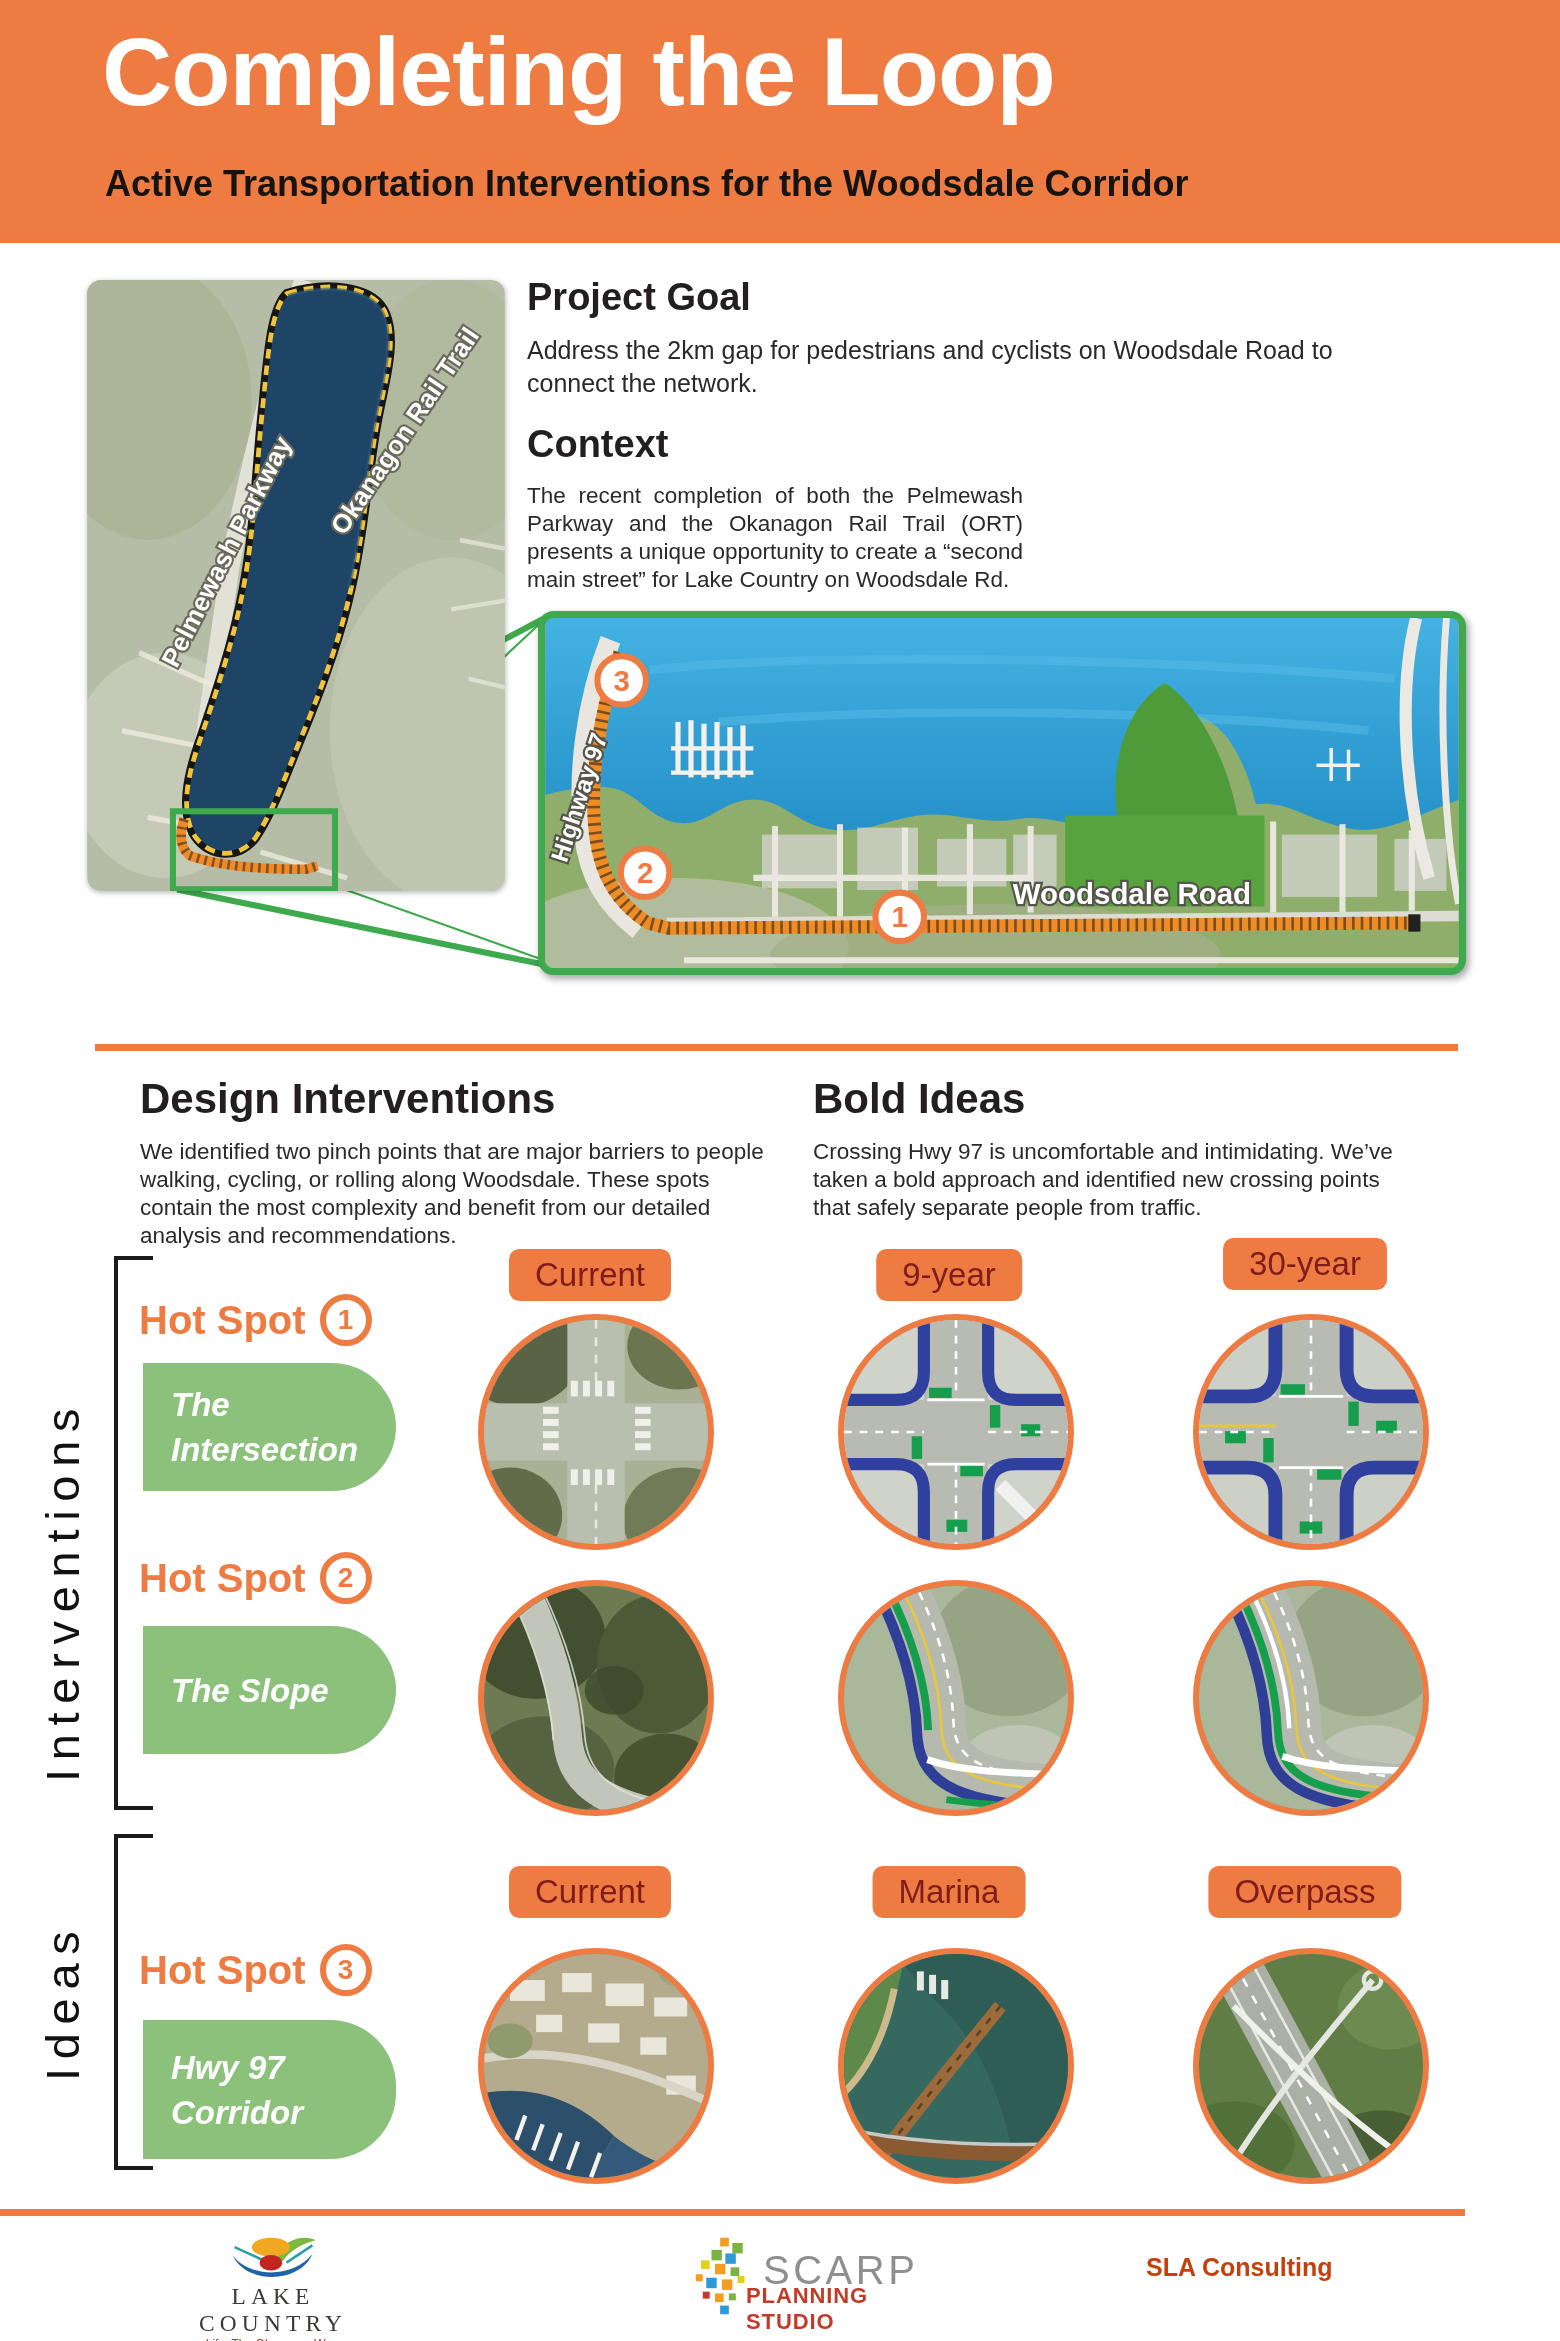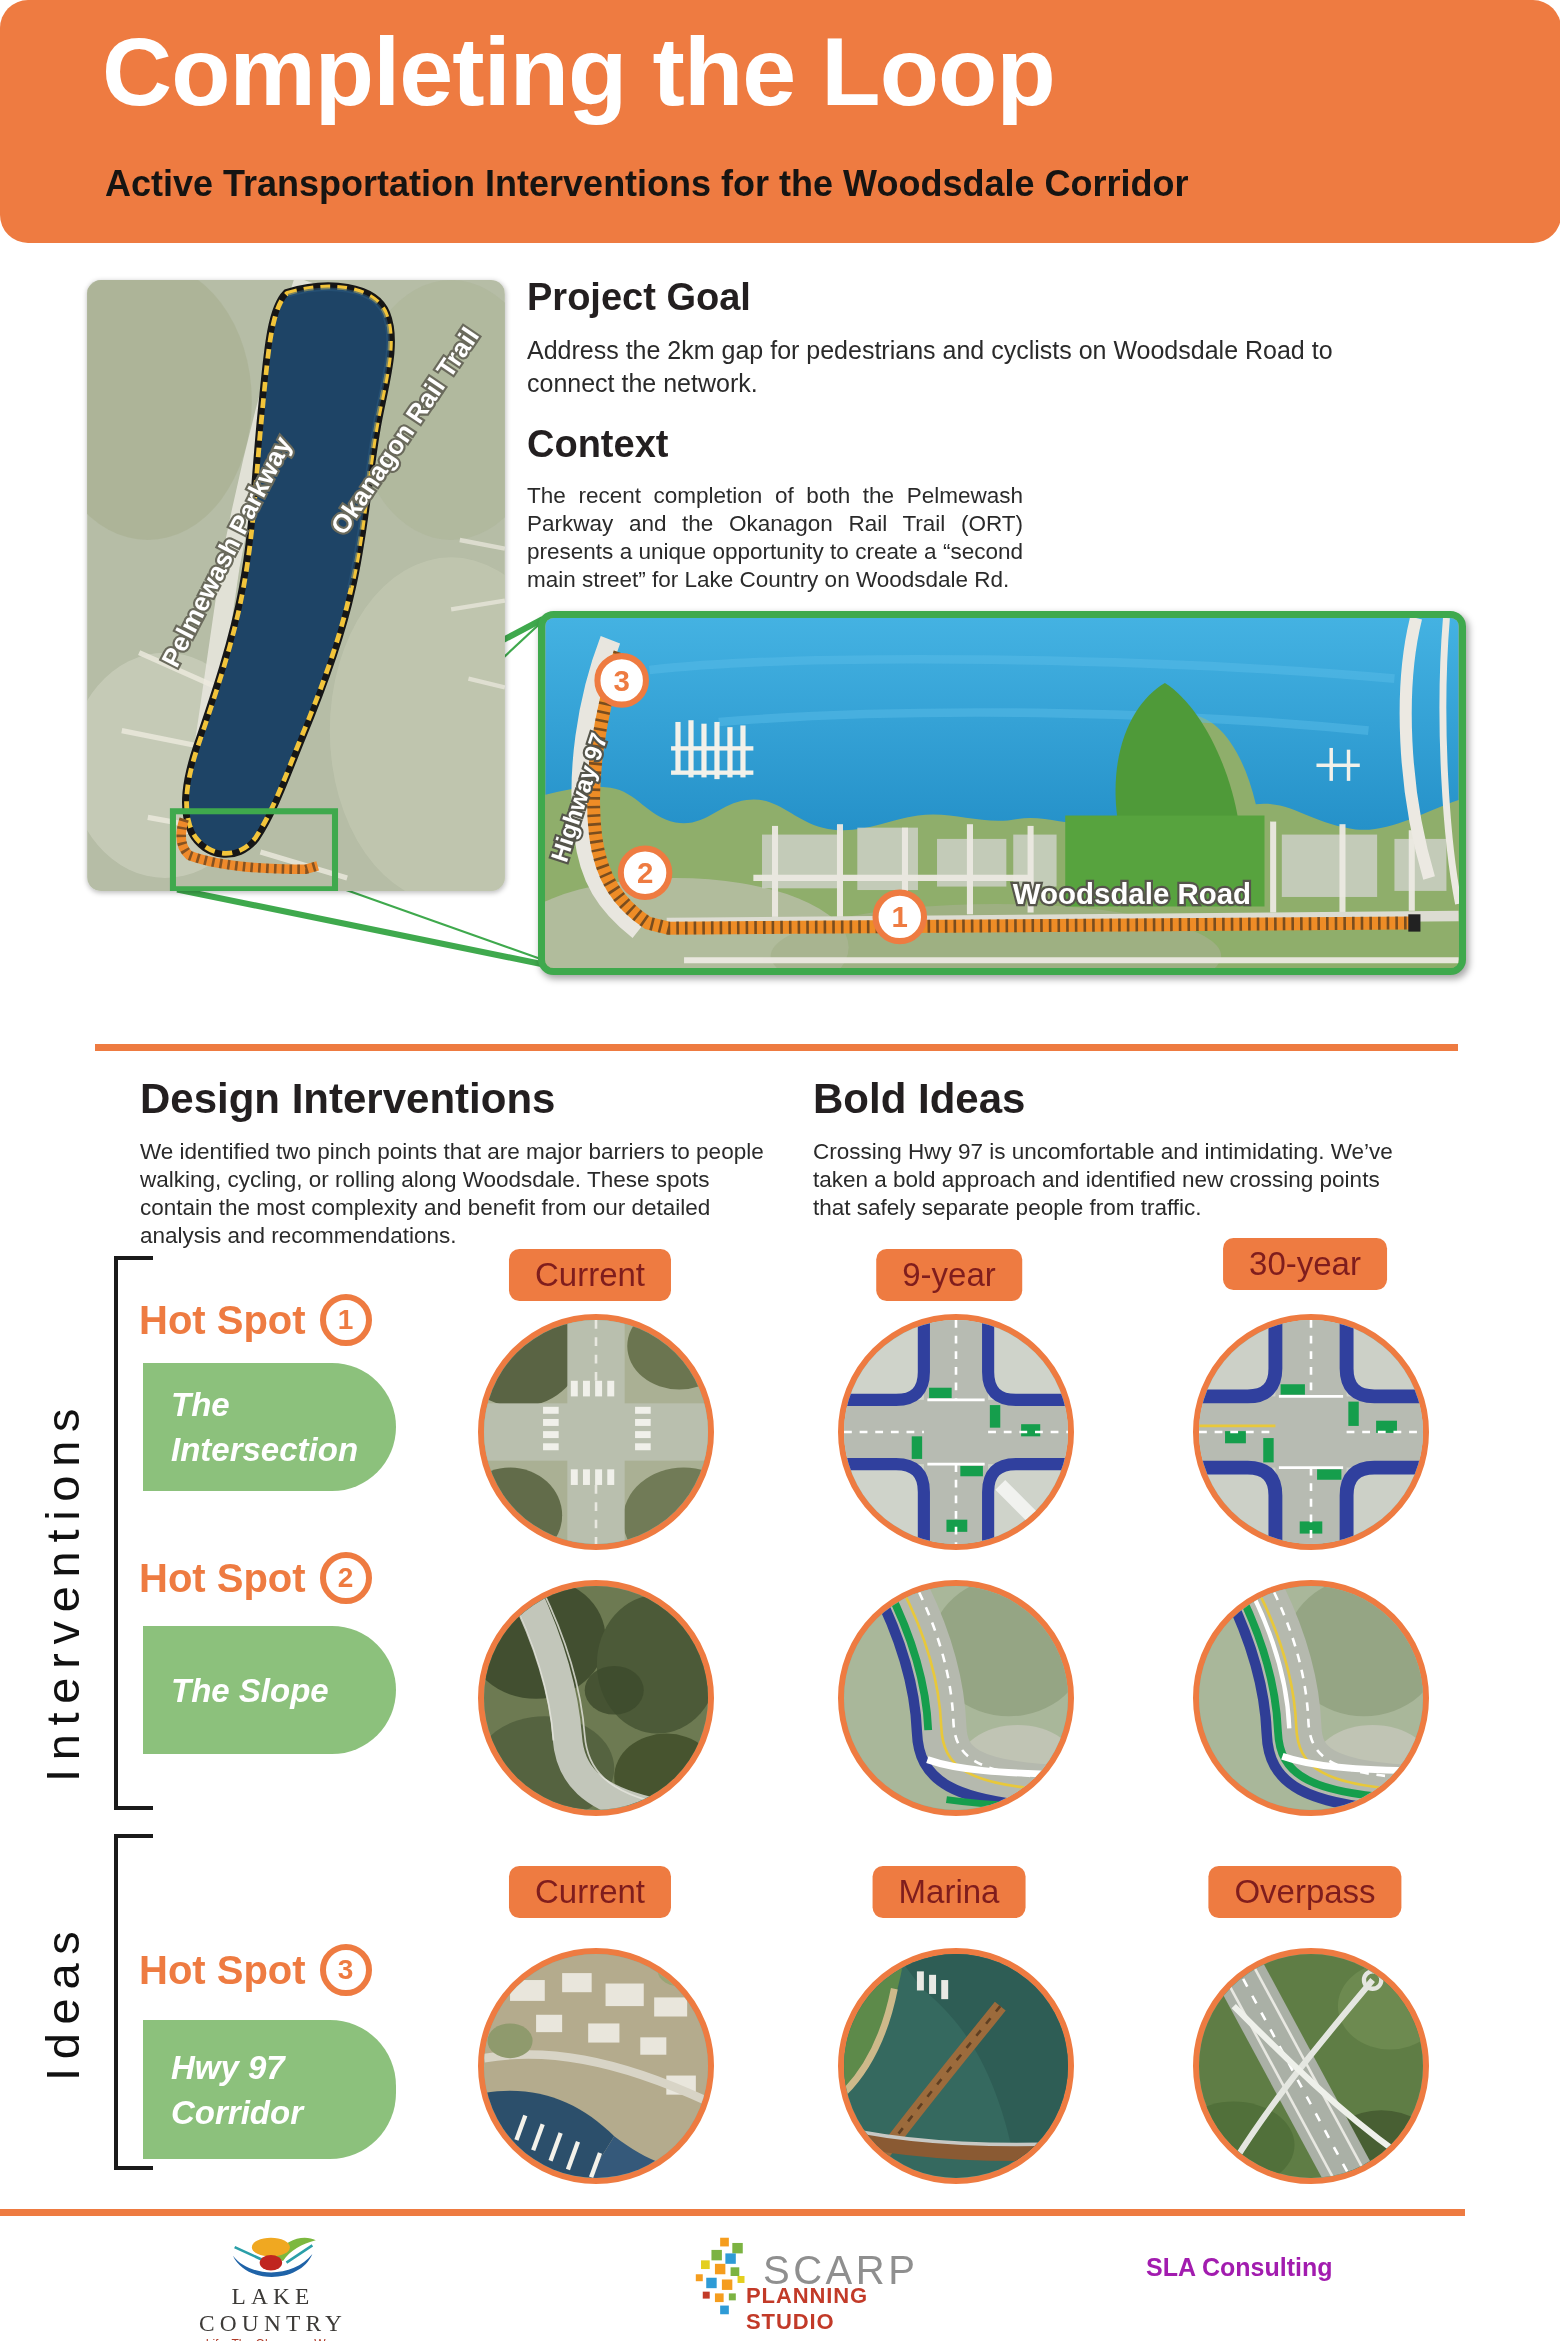--- a/index.html
+++ b/index.html
@@ -1,19 +1,19 @@
 <!DOCTYPE html>
 <html style="font-size:14px"><head>
 <meta charset="utf-8">
 <style>
   html,body{margin:0;padding:0;background:#ffffff;}
   .page{position:relative;width:1561px;height:2342px;background:#ffffff;overflow:hidden;
         font-family:"Liberation Sans",sans-serif;color:#231F20;}
   
-  .masthead{position:absolute;left:0;top:0;width:1561px;height:243px;background:#EE7B41;border-radius:28px;}
+  .masthead{position:absolute;left:0;top:0;width:1561px;height:243px;background:#EE7B41;}
   .masthead h1{position:absolute;left:102px;top:15.6px;margin:0;font-size:97px;font-weight:bold;
                color:#ffffff;letter-spacing:-0.9px;}
   .masthead .subtitle{position:absolute;left:105px;top:163px;font-size:36px;font-weight:bold;color:#161412;}
   
   .abs{position:absolute;}
   h2.sec{margin:0;font-size:38px;font-weight:bold;color:#231F20;}
   p.body{margin:0;font-size:22.5px;line-height:28px;color:#2a2a2a;}
   .divider{position:absolute;background:#EE7B41;height:7px;}
   
   .overview-map{position:absolute;left:87px;top:280px;width:418px;height:611px;border-radius:14px;
@@ -39,21 +39,21 @@
   .bracket{position:absolute;left:114px;width:35px;border-left:4.3px solid #1a1a1a;
            border-top:4.3px solid #1a1a1a;border-bottom:4.3px solid #1a1a1a;}
   .vlabel{position:absolute;transform-origin:0 0;transform:rotate(-90deg);font-size:47px;color:#111;
           letter-spacing:8.7px;white-space:nowrap;}
   
   .lc-name{font-family:"Liberation Serif",serif;font-size:23.4px;letter-spacing:5.2px;color:#3d3b38;
            text-transform:uppercase;}
   .lc-tag{font-size:12px;color:#b03a28;}
   .scarp-name{font-size:40px;color:#8f8f8f;letter-spacing:3.5px;}
   .scarp-sub{font-size:22px;color:#c23a28;font-weight:bold;letter-spacing:0.9px;}
-  .sla-name{font-size:25px;font-weight:bold;color:#a21caf;}
+  .sla-name{font-size:25px;font-weight:bold;color:#c2410c;}
   .sla-credits{font-size:22px;color:#3a3a3a;margin-top:3.5px;}
 </style>
 </head>
 <body>
 
 <div class="page">
 
   <div class="masthead">
     <h1>Completing the Loop</h1>
     <div class="subtitle">Active Transportation Interventions for the Woodsdale Corridor</div>

